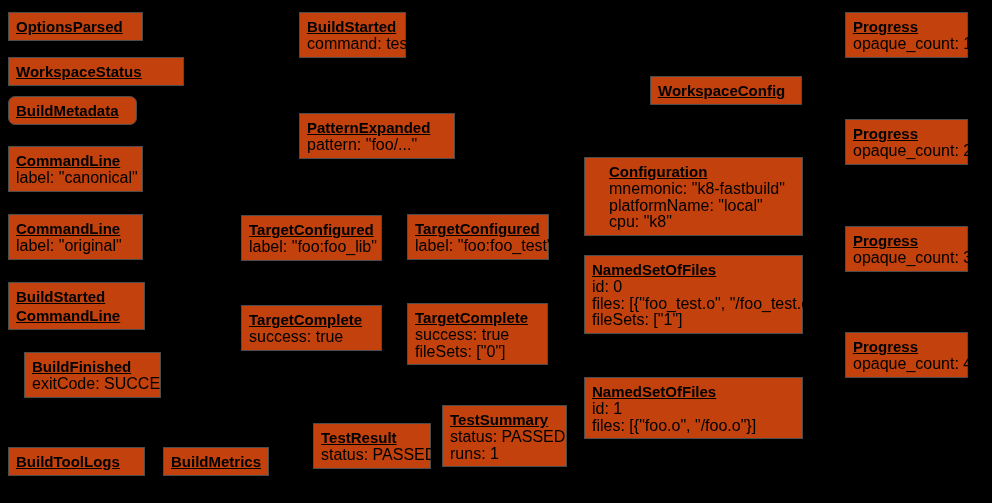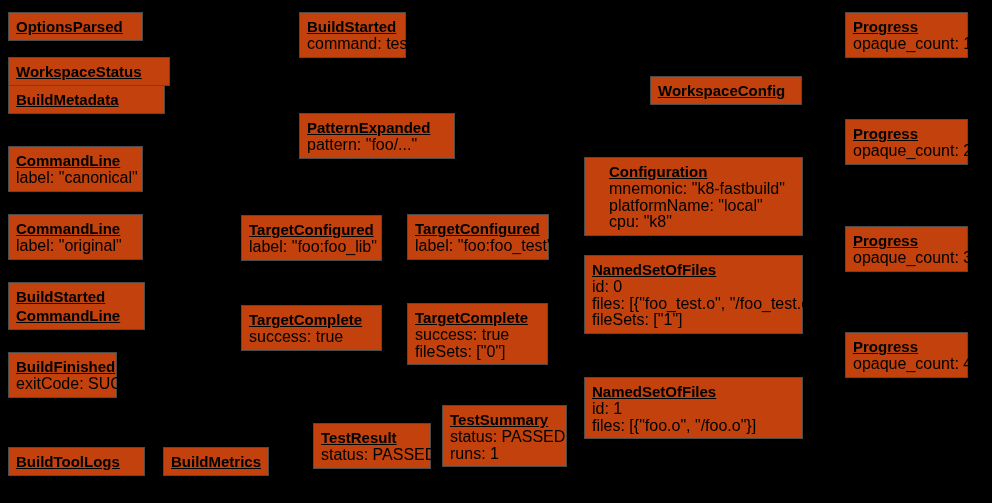--- a/index.html
+++ b/index.html
@@ -40,44 +40,44 @@
 </style>
 </head>
 <body>
 
 <div class="canvas">
 
   <div class="box" style="left:8px; top:12px; width:135px;">
     <span class="box-title">OptionsParsed</span>
   </div>
 
-  <div class="box" style="left:8px; top:57px; width:162px;text-decoration:underline;">
+  <div class="box" style="left:8px; top:57px; width:176px;text-decoration:underline;">
     <span class="box-title">WorkspaceStatus</span>
   </div>
 
-  <div class="box" style="left:8px; top:85px; width:157px;">
+  <div class="box" style="left:8px; top:96px; width:129px;border-radius:7px;">
     <span class="box-title">BuildMetadata</span>
   </div>
 
   <div class="box" style="left:8px; top:146px; width:135px;">
     <span class="box-title">CommandLine</span>
     <span class="box-line">label: "canonical"</span>
   </div>
 
   <div class="box" style="left:8px; top:214px; width:135px;">
     <span class="box-title">CommandLine</span>
     <span class="box-line">label: "original"</span>
   </div>
 
   <div class="box" style="left:8px; top:282px; width:137px;">
     <span class="box-title">BuildStarted</span>
     <span class="box-title">CommandLine</span>
   </div>
 
-  <div class="box" style="left:8px; top:352px; width:109px;">
+  <div class="box" style="left:24px; top:352px; width:137px;">
     <span class="box-title">BuildFinished</span>
     <span class="box-line">exitCode: SUCCESS</span>
   </div>
 
   <div class="box" style="left:8px; top:447px; width:137px;">
     <span class="box-title">BuildToolLogs</span>
   </div>
 
   <div class="box" style="left:163px; top:447px; width:106px;">
     <span class="box-title">BuildMetrics</span>

